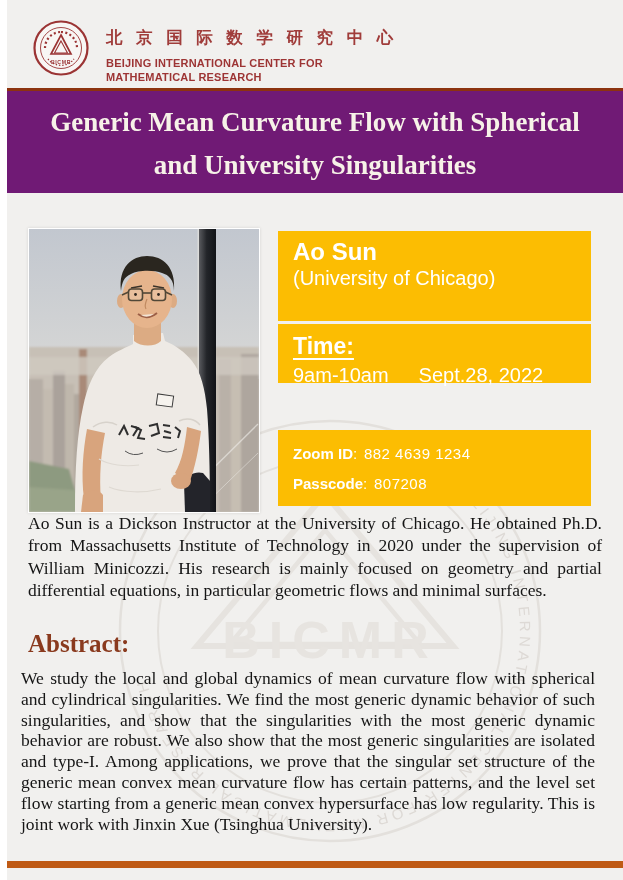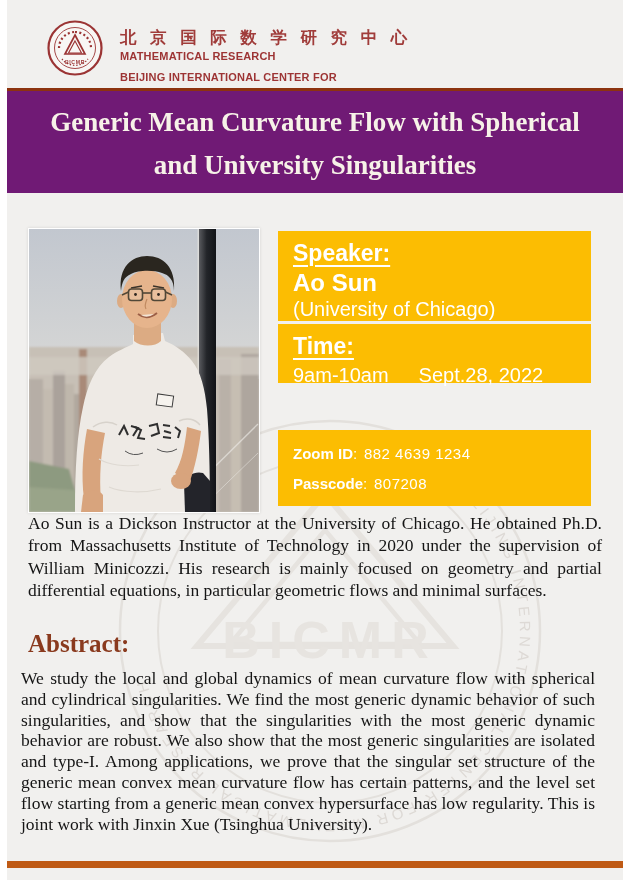--- a/index.html
+++ b/index.html
@@ -8,21 +8,21 @@
     background:#ffffff;
     font-family:"Liberation Sans", sans-serif;
     position:relative;
     overflow:hidden;
   }
   .content{
     position:absolute;left:7px;top:0;width:616px;height:880px;
     background:#f1f0ee;
   }
   
-  .masthead{position:absolute;left:16px;top:0;width:500px;height:88px;}
+  .masthead{position:absolute;left:2px;top:0;width:500px;height:88px;}
   .logo{position:absolute;left:23px;top:19px;width:58px;height:58px;}
   .org-block{position:absolute;left:97px;top:27px;}
   .org-cn{
     font-size:16.5px;font-weight:600;letter-spacing:4.5px;color:#a03c3a;
     font-family:"Liberation Sans","DejaVu Sans",sans-serif;
   }
   .org-en{font-size:11px;font-weight:bold;color:#9d3434;line-height:14px;letter-spacing:.2px;}
   .org-en.first{margin-top:7px;}
   
   .banner{
@@ -92,22 +92,22 @@
       <circle cx="29" cy="29" r="20.5" fill="none" stroke="#9b3434" stroke-width="0.9"></circle>
       <path d="M29 13 A 16 16 0 0 1 45 29" fill="none" stroke="#9b3434" stroke-width="2.2" stroke-dasharray="2 2.4"></path>
       <path d="M13 29 A 16 16 0 0 1 29 13" fill="none" stroke="#9b3434" stroke-width="2.2" stroke-dasharray="2 2.4"></path>
       <path d="M16 40 A 16.5 16.5 0 0 0 42 40" fill="none" stroke="#9b3434" stroke-width="1.3" stroke-dasharray="1.4 1.8"></path>
       <path d="M29 16 L39 35 H19 Z" fill="none" stroke="#9b3434" stroke-width="1.7"></path>
       <path d="M29 22 L35.5 34 H22.5 Z" fill="none" stroke="#9b3434" stroke-width="1.1"></path>
       <text x="29" y="44.5" text-anchor="middle" font-size="5.2" font-weight="bold" fill="#9b3434" letter-spacing="0.6">BICMR</text>
     </svg>
     <div class="org-block">
       <div class="org-cn">北 京 国 际 数 学 研 究 中 心</div>
+      <div class="org-en first">BEIJING INTERNATIONAL CENTER FOR</div>
       <div class="org-en">MATHEMATICAL RESEARCH</div>
-      <div class="org-en first">BEIJING INTERNATIONAL CENTER FOR</div>
     </div>
   </div>
 
   <div class="banner">
     <div>Generic Mean Curvature Flow with Spherical</div>
     <div>and University Singularities</div>
   </div>
 
   <svg class="watermark" viewBox="0 0 446 446">
     <defs>
@@ -218,21 +218,20 @@
         <circle cx="129.5" cy="65.5" r="1.4" fill="#2e2620"></circle>
 
         <path d="M118 70 Q115 77 117 80" fill="none" stroke="#c08a60" stroke-width="1.2"></path>
         <path d="M109 85 Q118 92 128 84" fill="none" stroke="#9c5f46" stroke-width="1.8"></path>
         <path d="M112 86 Q118 90 125 85" fill="#f4ece2" opacity="0.85"></path>
       </g>
     </svg>
   </div>
 
   <div class="gold box-speaker">
-    <div class="lbl">Speaker:</div>
     <div class="bold-line">Ao Sun</div>
     <div class="reg-line">(University of Chicago)</div>
   </div>
 
   <div class="gold box-time">
     <div class="lbl">Time:</div>
     <div class="reg-line">
       <span>9am-10am</span><span class="time-date">Sept.28, 2022</span>
     </div>
   </div>

